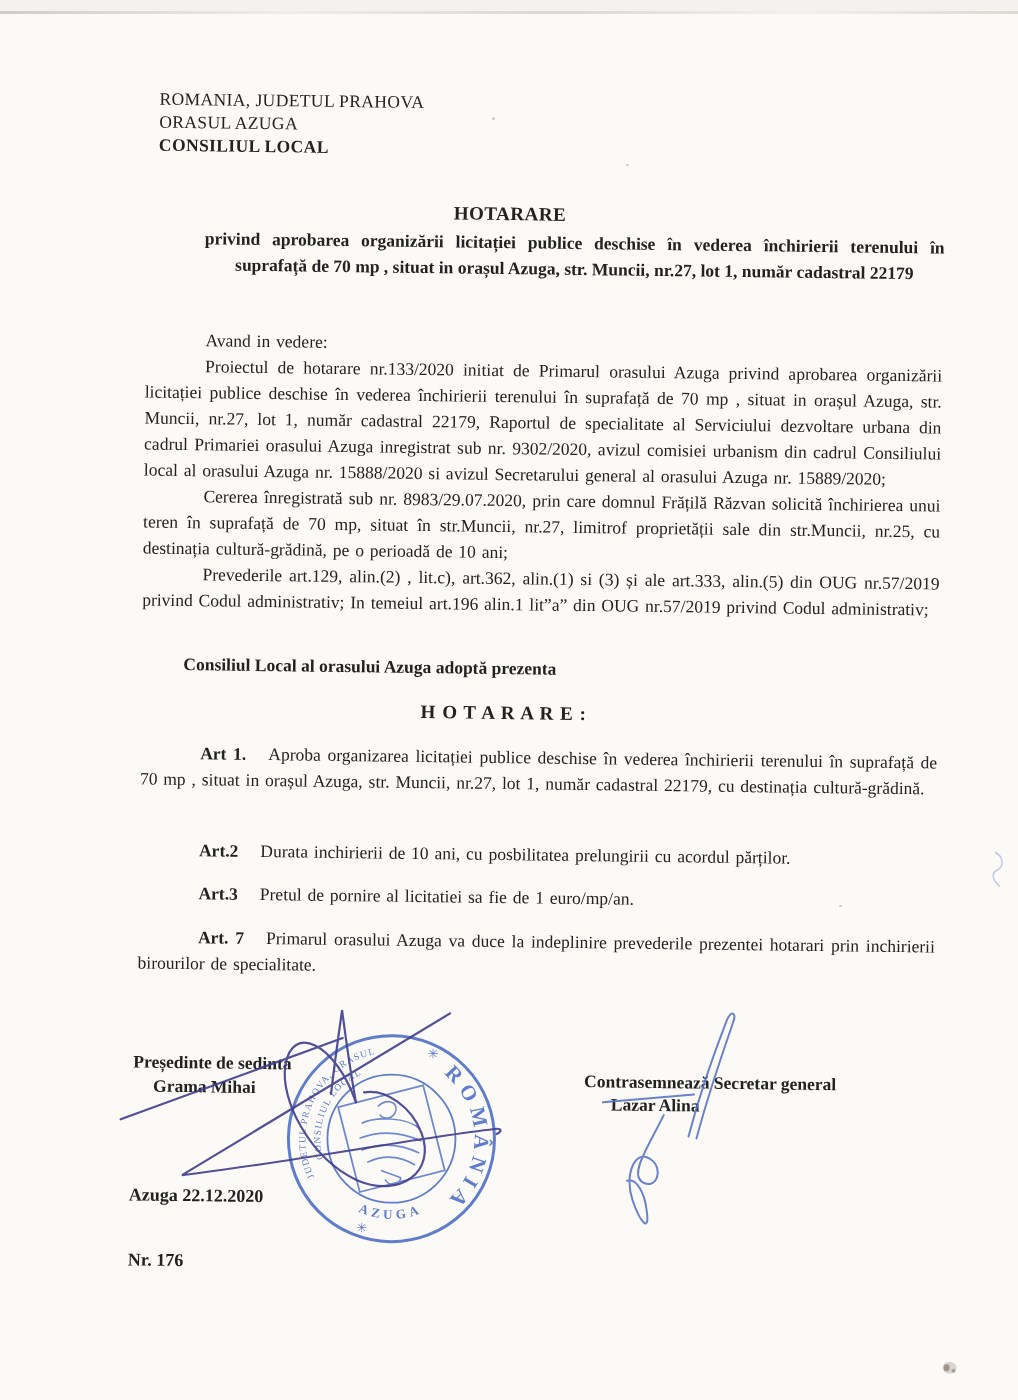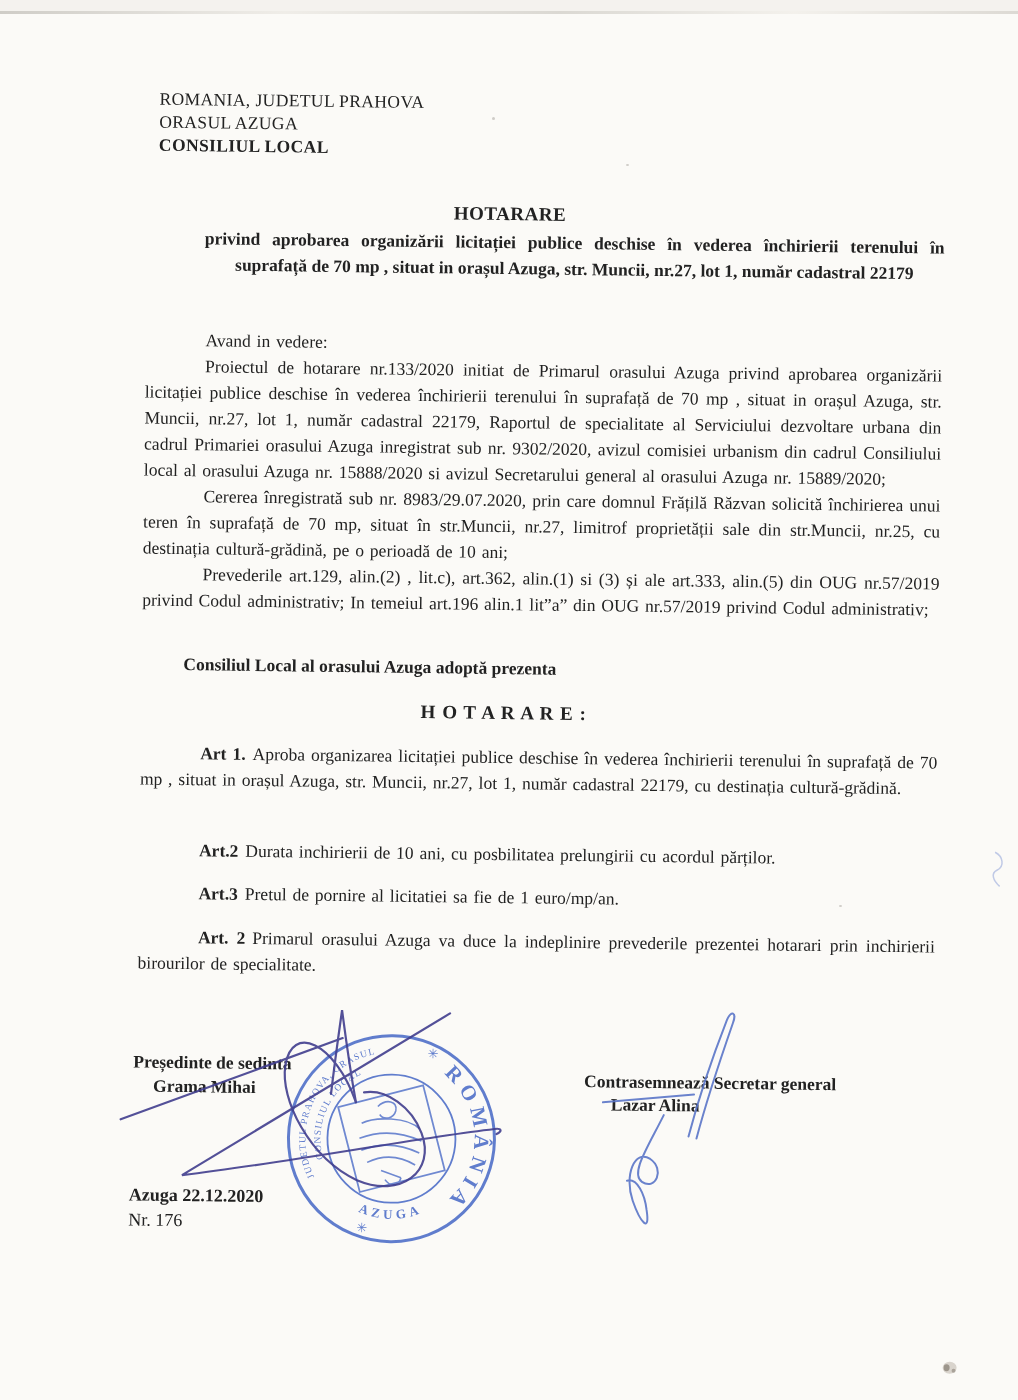--- a/index.html
+++ b/index.html
@@ -47,32 +47,32 @@
   .doc-body p, .article p {
     margin:0; font-size:17.5px; line-height:26px;
     text-align:justify; text-indent:60px; word-spacing:1.5px;
   }
   .adoption { left:188px; top:658px; font-size:17.5px; font-weight:bold; }
   .decision-heading {
     left:0; top:702px; width:1018px; text-align:center;
     font-size:19px; font-weight:bold; letter-spacing:1px;
   }
   .article { left:146px; width:797px; }
-  .article .lead { font-weight:bold; margin-right:7px; }
+  .article .lead { font-weight:bold; margin-right:22px; }
   .art-1 { top:744px; }
   .art-2 { top:841px; }
   .art-3 { top:884px; }
   .art-4 { top:928px; }
   .sig { font-size:17.5px; font-weight:bold; }
   .sig-left-role  { left:143px; top:1056px; }
   .sig-left-name  { left:163px; top:1080px; }
   .sig-right-role { left:594px; top:1070px; }
   .sig-right-name { left:621px; top:1093px; }
   .footer-date   { left:140px; top:1189px; font-size:18px; font-weight:bold; }
-  .footer-number { left:140px; top:1214px; font-size:18px; font-weight:normal; }
+  .footer-number { left:140px; top:1254px; font-size:18px; font-weight:bold; }
   svg.overlay { position:absolute; inset:0; pointer-events:none; }
 </style>
 </head>
 <body>
 
 <div class="page"></div>
 <div class="scan-top-paper"></div>
 <div class="scan-top-edge"></div>
 <div class="speck" style="left:492px;top:117px;width:3px;height:3px;"></div>
 <div class="speck" style="left:626px;top:164px;width:3px;height:2px;"></div>
@@ -102,21 +102,21 @@
   <div class="abs article art-1">
     <p><span class="lead">Art 1.</span><span>Aproba organizarea licitației publice deschise în vederea închirierii terenului în suprafață  de 70 mp , situat in orașul Azuga, str. Muncii, nr.27, lot 1, număr cadastral 22179, cu destinația cultură-grădină.</span></p>
   </div>
   <div class="abs article art-2">
     <p><span class="lead">Art.2</span><span>Durata inchirierii de 10 ani, cu posbilitatea prelungirii cu acordul părților.</span></p>
   </div>
   <div class="abs article art-3">
     <p><span class="lead">Art.3</span><span>Pretul de pornire al licitatiei sa fie de 1 euro/mp/an.</span></p>
   </div>
   <div class="abs article art-4">
-    <p><span class="lead">Art. 2</span><span>Primarul orasului Azuga va duce la indeplinire prevederile prezentei hotarari prin inchirierii birourilor de specialitate.</span></p>
+    <p><span class="lead">Art. 7</span><span>Primarul orasului Azuga va duce la indeplinire prevederile prezentei hotarari prin inchirierii birourilor de specialitate.</span></p>
   </div>
 
   <div class="abs sig sig-left-role">Președinte de sedinta</div>
   <div class="abs sig sig-left-name">Grama Mihai</div>
   <div class="abs sig sig-right-role">Contrasemnează  Secretar general</div>
   <div class="abs sig sig-right-name">Lazar Alina</div>
 
   <div class="abs footer-date">Azuga 22.12.2020</div>
   <div class="abs footer-number">Nr. 176</div>
 

